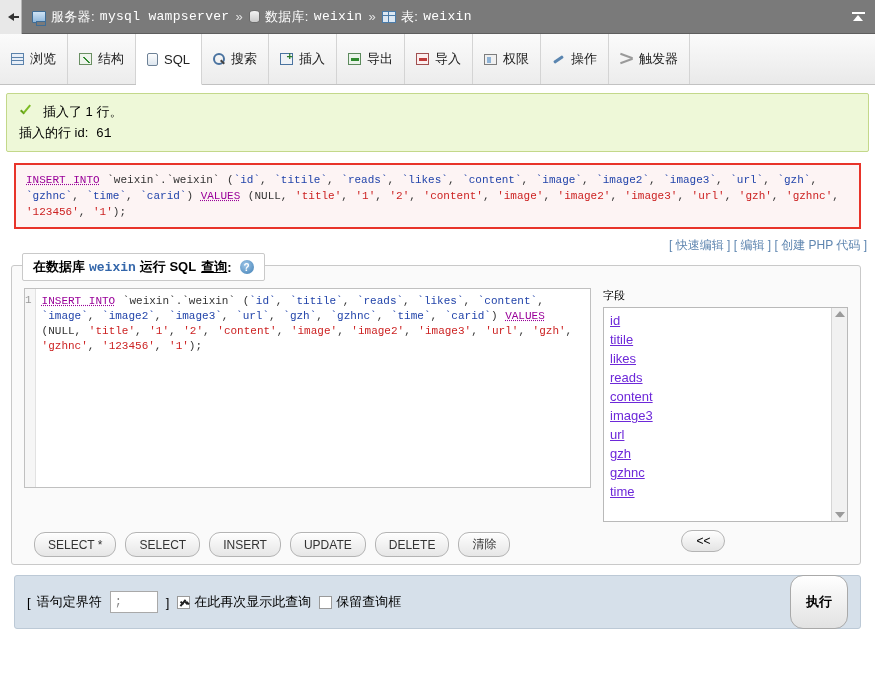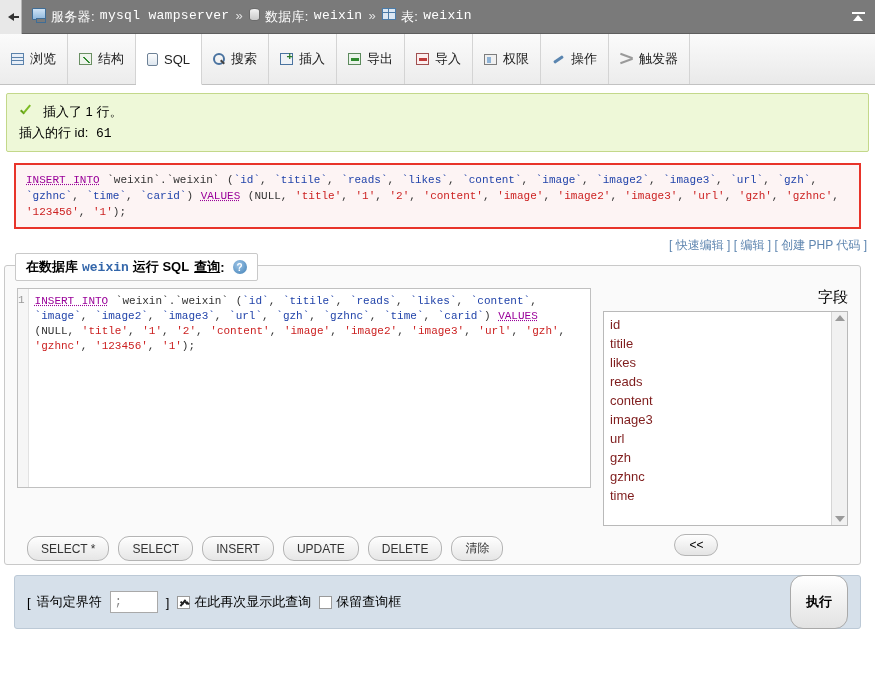--- a/index.html
+++ b/index.html
@@ -35,21 +35,21 @@
     border-bottom: 4px solid transparent;
     border-right: 6px solid #333;
     position: relative;
   }
   .arrow-left::after {
     content: ""; position: absolute;
     left: 6px; top: -1px;
     width: 5px; height: 2px; background: #333;
   }
   .breadcrumb {
-    display: flex; align-items: flex-start;
+    display: flex; align-items: center;
     padding-left: 10px;
     color: #fff;
     font-size: 13px;
     white-space: nowrap;
     letter-spacing: .3px;
   }
   .bc-sep { margin: 0 6px; color: #e2e2e2; }
   .bc-label { font-weight: normal; }
   .bc-val { font-family: "Liberation Mono","DejaVu Sans Mono",monospace; font-size: 13px; }
   .ico {
@@ -195,21 +195,21 @@
     text-align: right;
     margin: 8px 8px 0 0;
     font-size: 12px;
     color: #5f7fa5;
   }
   .editlinks .lnk { color:#5f86b0; cursor:pointer; }
   .editlinks .brk { color:#5f86b0; }
 
   
   .panel {
-    margin: 11px 14px 0 4px;
+    margin: 11px 14px 0 11px;
     border: 1px solid #c9c9c9;
     border-radius: 3px;
     background: #fafafa;
     position: relative;
     padding: 22px 12px 10px 12px;
     height: 300px;
   }
   .panel-legend {
     position: absolute;
     top: -13px; left: 10px;
@@ -255,35 +255,36 @@
   .code {
     flex: 1 1 auto;
     padding: 5px 6px;
     font-family:"Liberation Mono","DejaVu Sans Mono",monospace;
     font-size: 11px;
     line-height: 15px;
     word-spacing: 1px;
   }
 
   .fieldcol { width: 245px; flex: 0 0 auto; }
-  .fieldcol .flabel { font-size: 15px; margin-bottom: 4px; text-align: right; }
+  .fieldcol .flabel { font-size: 11px; margin-bottom: 4px; }
   .fieldlist {
     height: 215px;
     border: 1px solid #b9b9b9;
     background: #fff;
     display: flex;
     overflow: hidden;
   }
   .fl-items {
     flex: 1 1 auto;
     padding: 3px 0 0 6px;
     font-size: 13px;
-    color: #7f1d1d;
+    color: #6d28d9;
     line-height: 19px;
     overflow: hidden;
+    text-decoration: underline;
   }
   .fl-items div { cursor: pointer; }
   .fl-scroll {
     width: 16px; flex:0 0 auto;
     background: #f1f1f1;
     border-left: 1px solid #d5d5d5;
     display:flex; flex-direction:column; justify-content:space-between;
     align-items:center;
     padding: 3px 0;
   }

